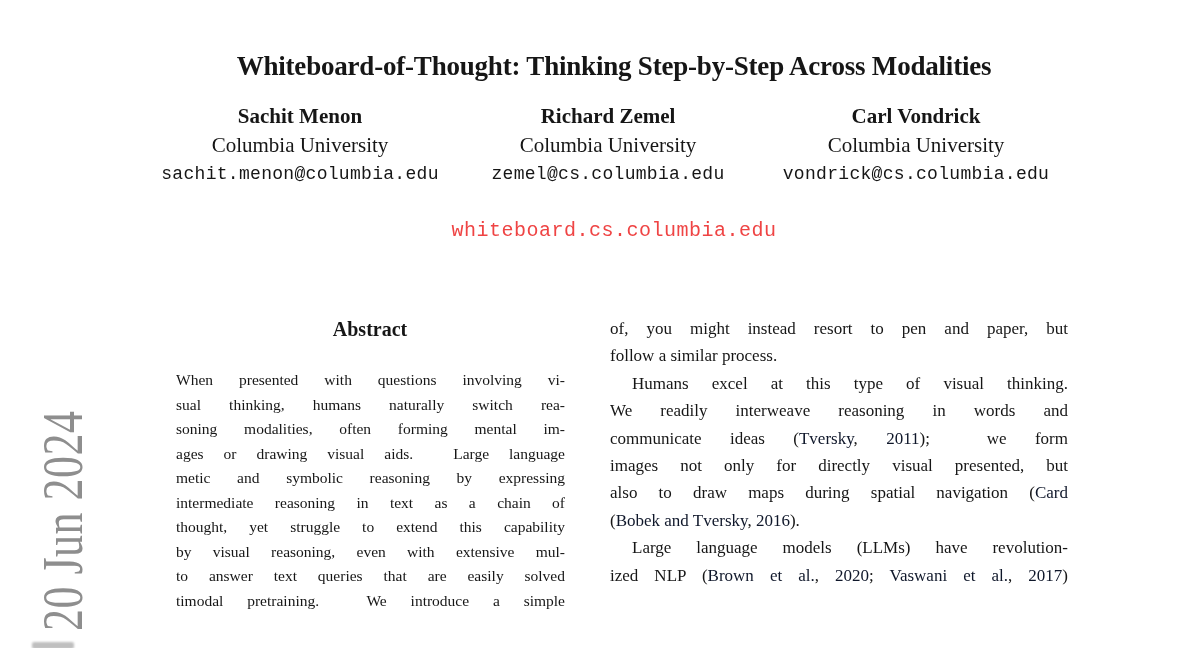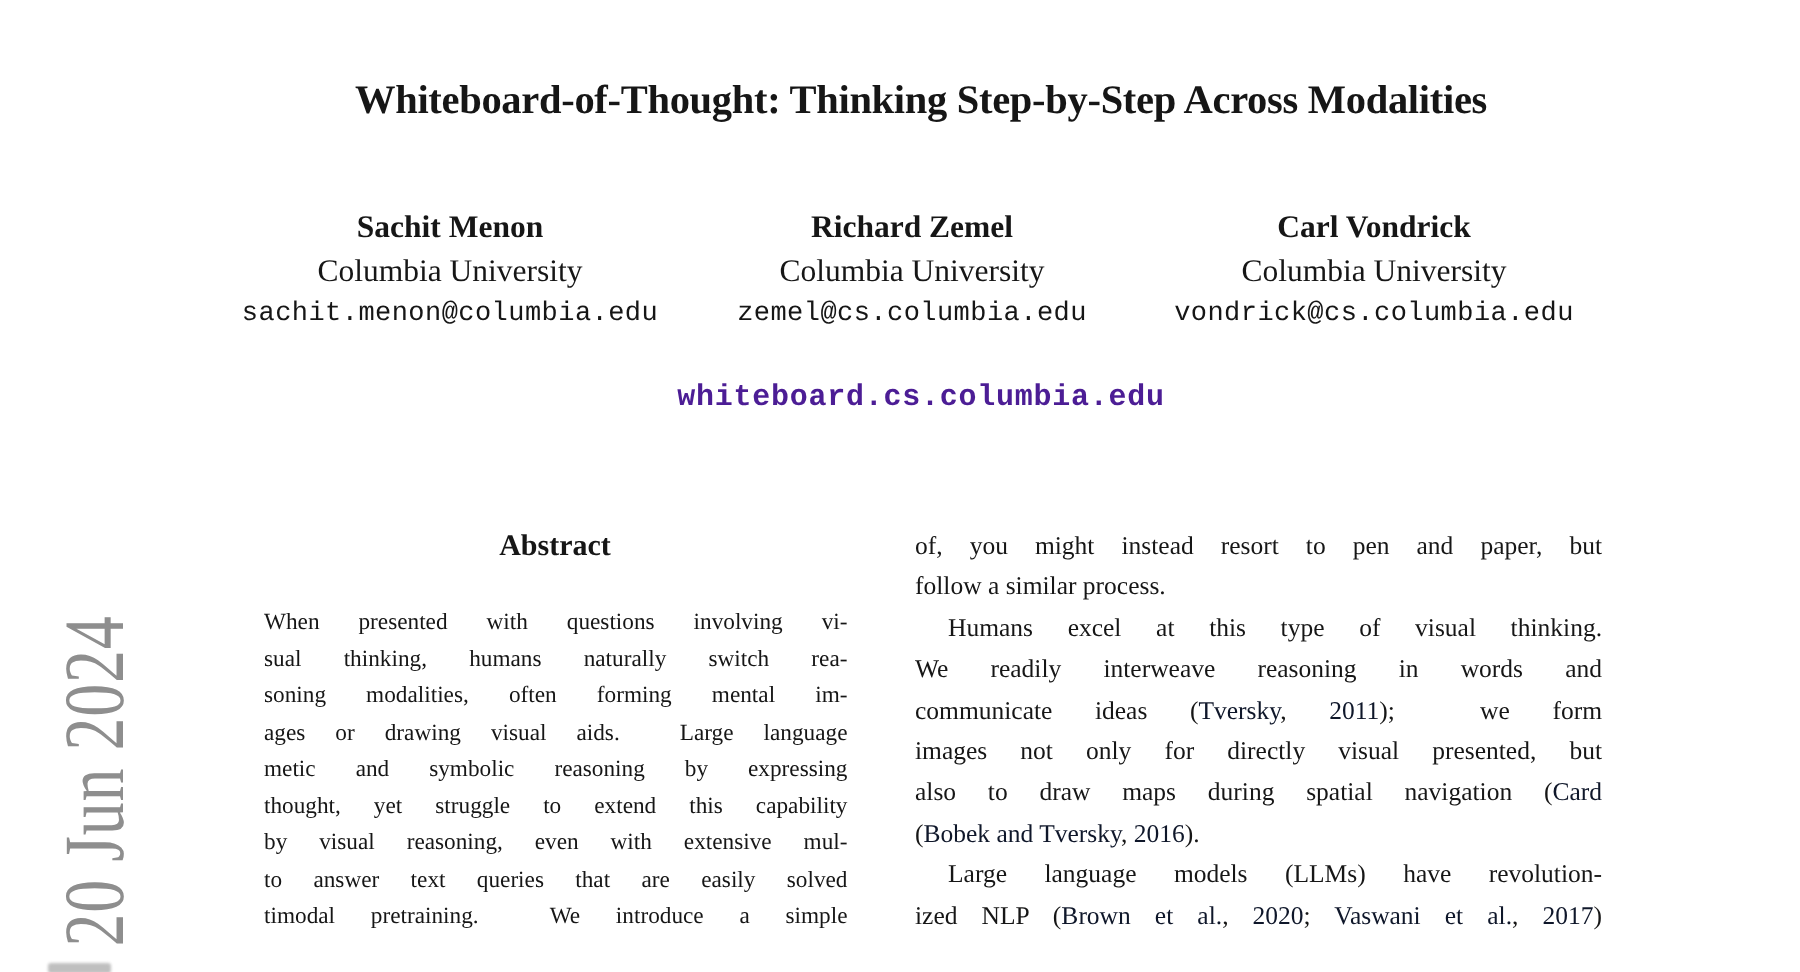--- a/index.html
+++ b/index.html
@@ -19,32 +19,32 @@
   }
   .watermark-stub {
     position:absolute; left:32px; top:642px; width:42px; height:7px;
     background:#bfbfbf; border-radius:2px; filter:blur(1.2px);
   }
   .content { position:absolute; left:160px; top:0; width:908px; }
   .title {
     margin-top:50px; text-align:center; font-weight:700; font-size:27px;
     line-height:32px; letter-spacing:-0.2px;
   }
-  .authors { display:flex; margin-top:58px; margin-left:-14px; width:924px; }
+  .authors { display:flex; margin-top:23px; margin-left:-14px; width:924px; }
   .author { flex:1; text-align:center; }
   .author-name  { font-size:21px; font-weight:700; line-height:23px; }
   .author-affil { font-size:21px; line-height:23px; margin-top:6px; }
   .author-email {
     font-family:"Liberation Mono", monospace; font-size:18px; line-height:21px;
     letter-spacing:0.3px; margin-top:7px; white-space:nowrap;
   }
   .site { text-align:center; margin-top:34px; line-height:24px; }
   .site-link {
     font-family:"Liberation Mono", monospace; font-size:20px;
-    letter-spacing:0.5px; color:#4c1d95; cursor:pointer;font-weight:bold;
+    letter-spacing:0.5px; color:#ef4444; cursor:pointer;
   }
   .cols { display:flex; margin-top:72px; }
   .col-left  { width:420px; flex:none; }
   .col-right { width:458px; flex:none; margin-left:30px; font-size:17px; line-height:27.4px; }
   .abs-head { text-align:center; font-size:20px; font-weight:700; line-height:28px; }
   .abs-body { margin:25px 15px 0 16px; font-size:15.5px; line-height:24.5px; }
   .jline { text-align:justify; text-align-last:justify; }
   .jline.pend { text-align-last:left; }
   .jline.pind { text-indent:22px; }
   .italic { }
@@ -86,20 +86,21 @@
 
     <div class="cols">
       <div class="col-left">
         <div class="abs-head">Abstract</div>
         <div class="abs-body">
             <div class="jline"><span>When presented with questions involving vi-</span></div>
             <div class="jline"><span>sual thinking, humans naturally switch rea-</span></div>
             <div class="jline"><span>soning modalities, often forming mental im-</span></div>
             <div class="jline"><span>ages or drawing visual aids.&nbsp; Large language</span></div>
             <div class="jline"><span>metic and symbolic reasoning by expressing</span></div>
+            <div class="jline"><span>intermediate reasoning in text as a chain of</span></div>
             <div class="jline"><span>thought, yet struggle to extend this capability</span></div>
             <div class="jline"><span>by visual reasoning, even with extensive mul-</span></div>
             <div class="jline"><span>to answer text queries that are easily solved</span></div>
             <div class="jline"><span>timodal pretraining.&nbsp; We introduce a simple</span></div>
           </div>
       </div>
       <div class="col-right">
           <div class="jline"><span>of, you might instead resort to pen and paper, but</span></div>
           <div class="jline pend"><span>follow a similar process.</span></div>
           <div class="jline pind"><span>Humans excel at this type of </span><span class="italic">visual thinking</span><span>.</span></div>

